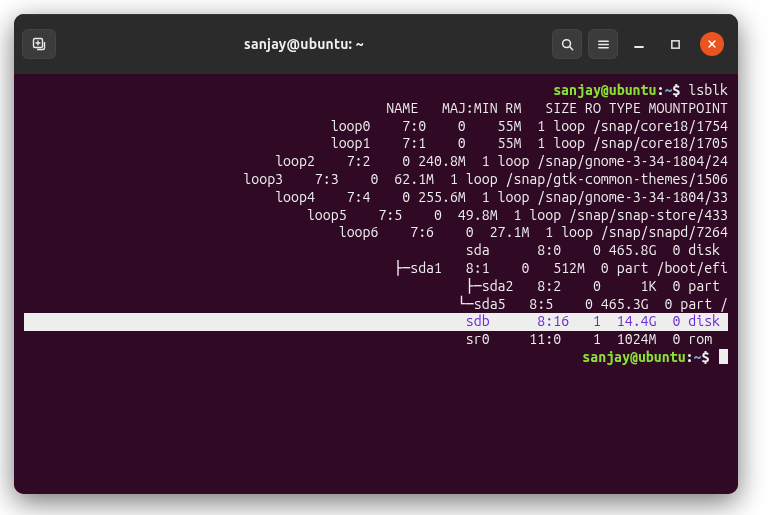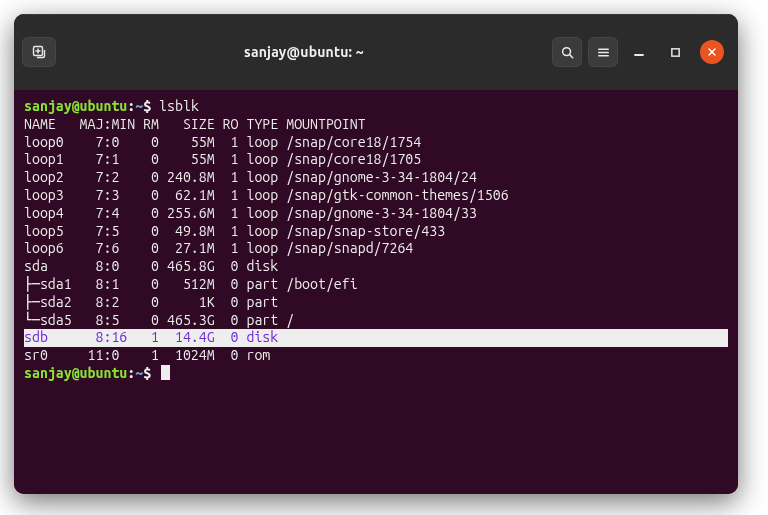--- a/index.html
+++ b/index.html
@@ -28,21 +28,21 @@
     height: 480px;
     border-radius: 10px;
     overflow: hidden;
     background: #300a24;
   }
   .titlebar {
     height: 44px;
     background: #2b2b2b;
     display: flex;
     align-items: center;
-    padding: 16px 8px;
+    padding: 8px 8px;
     gap: 6px;
     color: #f7f7f7;
     font-family: 'Ubuntu', 'DejaVu Sans', sans-serif;
     font-size: 14px;
     box-shadow: inset 0 1px 0 rgba(255,255,255,0.06);
   }
   .tb-btn {
     width: 34px;
     height: 30px;
     border-radius: 6px;
@@ -88,20 +88,21 @@
   .terminal {
     padding: 8px 10px 16px 10px;
     font-size: 14.2px;
     line-height: 17.8px;
     color: #eeeeee;
     white-space: pre;
     background: #300a24;
     height: calc(100% - 44px);
     box-sizing: border-box;
     letter-spacing: 0;
+    text-align: right;
   }
   .prompt-user { color: #8ae234; font-weight: bold; }
   .prompt-colon { color: #eeeeee; font-weight: bold; }
   .prompt-path { color: #729fcf; font-weight: bold; }
   .hl {
     background: #eeeeee;
     color: #6d28d9;
     display: inline-block;
     width: 100%;
   }

